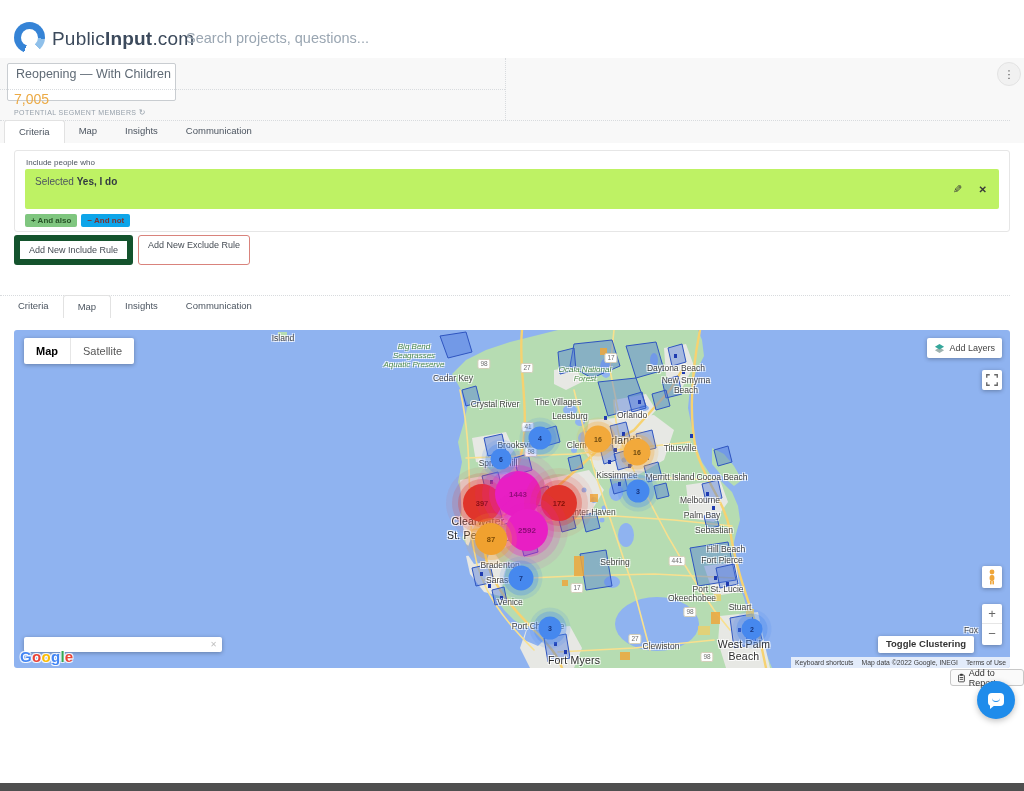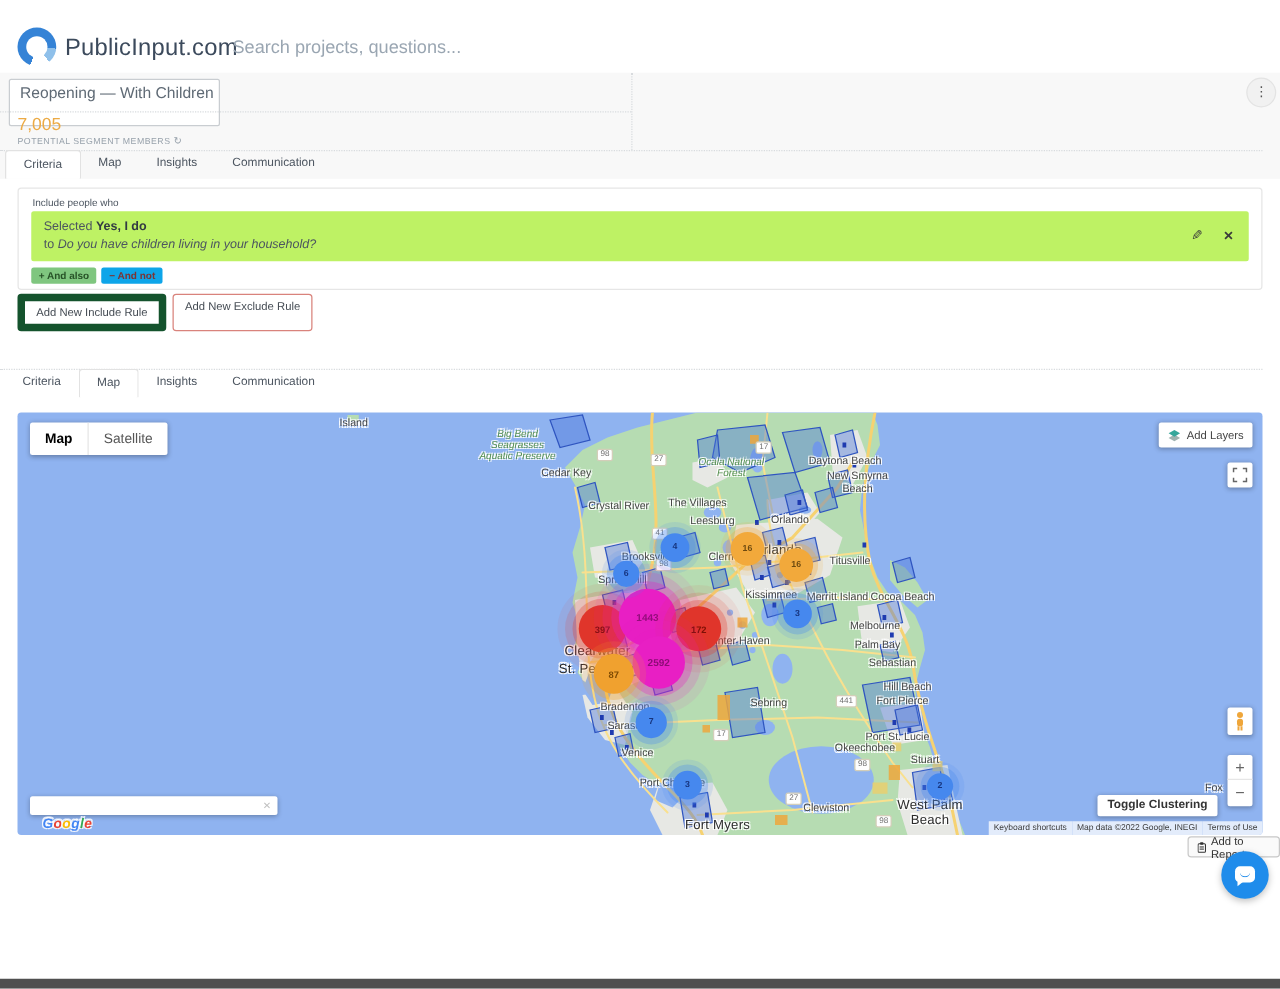--- a/index.html
+++ b/index.html
@@ -5,21 +5,21 @@
   * { box-sizing: border-box; margin:0; padding:0; }
   html,body { width:1024px; height:791px; }
   body { font-family:"Liberation Sans", sans-serif; background:#fff; position:relative; overflow:hidden; }
 
   
   .header { position:absolute; top:0; left:0; width:1024px; height:58px; background:#fff; z-index:5; }
   .logo { position:absolute; left:14px; top:22px; width:31px; height:31px; border-radius:50%;
           background:conic-gradient(from 200deg, #3583d6 0 255deg, #8fc0ea 255deg 300deg, transparent 300deg 360deg); }
   .logo::after { content:""; position:absolute; left:7px; top:7px; width:17px; height:17px; border-radius:50%; background:#fff; }
   .brand { position:absolute; left:52px; top:28px; font-size:19px; color:#3c4a5c; letter-spacing:.2px; }
-  .brand b { font-weight:400; }
+  .brand b { font-weight:700; }
   .search-txt { position:absolute; left:186px; top:30px; font-size:14.5px; color:#9aa6b2; border:none; outline:none; background:transparent; width:300px; font-family:inherit; }
   .search-txt::placeholder { color:#9aa6b2; }
 
   
   .band { position:absolute; top:58px; left:0; width:1024px; height:85px; background:#f8f8f8; }
   .title-box { position:absolute; left:7px; top:63px; width:169px; height:38px; background:#fff; border:1px solid #c9cdd1; border-radius:2px;
                font-size:12.5px; color:#5f6a75; line-height:20px; padding-left:8px; }
   .kebab-btn { position:absolute; left:997px; top:62px; width:24px; height:24px; border-radius:50%; background:#f1f1f1; border:1px solid #e3e3e3;
                color:#555; font-size:11px; text-align:center; line-height:22px; }
   .hsep { position:absolute; border-top:1px dotted #d8dbde; }
@@ -87,22 +87,22 @@
   .toggle-clust { right:36px; top:306px; height:17px; line-height:16px; font-size:9.5px; font-weight:bold; color:#333; padding:0 8px; border-radius:2px; }
 
   .legend { position:absolute; left:10px; bottom:16px; width:198px; background:#fff; border-radius:2px; box-shadow:0 1px 4px rgba(0,0,0,.3);
             padding:8px 9px 7px 9px; z-index:3; }
   .legend .lrow { display:flex; align-items:center; gap:5px; margin-bottom:4px; }
   .legend .lrow:last-child { margin-bottom:0; }
   .legend .swatch { width:6px; height:6px; flex:none; }
   .legend .ltext { font-size:7.2px; color:#555; white-space:nowrap; }
   .legend .lclose { position:absolute; right:5px; top:3px; font-size:8px; color:#c0c0c0; }
 
-  .glogo { position:absolute; left:20px; bottom:3px; font-size:11px; font-weight:bold; z-index:3; letter-spacing:.3px;
-           text-shadow:1px 1px 0 rgba(255,255,255,.8), -1px -1px 0 rgba(255,255,255,.8), 1px -1px 0 rgba(255,255,255,.8), -1px 1px 0 rgba(255,255,255,.8);font-style:italic; }
+  .glogo { position:absolute; left:6px; bottom:3px; font-size:15px; font-weight:bold; z-index:3; letter-spacing:.3px;
+           text-shadow:1px 1px 0 rgba(255,255,255,.8), -1px -1px 0 rgba(255,255,255,.8), 1px -1px 0 rgba(255,255,255,.8), -1px 1px 0 rgba(255,255,255,.8); }
   .attrib { position:absolute; right:0; bottom:0; display:flex; z-index:3; }
   .attrib span { background:rgba(255,255,255,.75); font-size:6.8px; color:#3c3c3c; padding:2px 4px; white-space:nowrap; }
 
   
   .add-report { position:absolute; left:950px; top:669px; height:17px; background:#fafafa; border:1px solid #c8c8c8; border-radius:3px;
                 display:flex; align-items:center; gap:4px; padding:0 7px; font-size:9px; color:#333; }
   .intercom { position:absolute; left:977px; top:681px; width:38px; height:38px; border-radius:50%; background:#1f8ceb;
               box-shadow:0 2px 6px rgba(0,0,0,.25); z-index:6; }
   .intercom .bub { position:absolute; left:11px; top:12px; width:16px; height:13px; background:#fff; border-radius:4px; }
   .intercom .bub::after { content:""; position:absolute; left:2px; bottom:-3px; width:0; height:0; border-left:5px solid #fff; border-bottom:4px solid transparent; }
@@ -132,21 +132,20 @@
   <div class="tab active">Criteria</div>
   <div class="tab">Map</div>
   <div class="tab">Insights</div>
   <div class="tab">Communication</div>
 </div>
 
 <div class="card">
   <div class="inc-label">Include people who</div>
   <div class="rule-box">
     <div class="l1"><span>Selected</span> <b>Yes, I do</b></div>
-    <div class="l2"><span>to</span> <i>Do you have children living in your household?</i></div>
     <div class="rule-icons">
       <span class="pencil">✎</span>
       <span class="xmark">✕</span>
     </div>
   </div>
   <div class="chips">
     <div class="chip green">+ And also</div>
     <div class="chip red">− And not</div>
   </div>
 </div>

